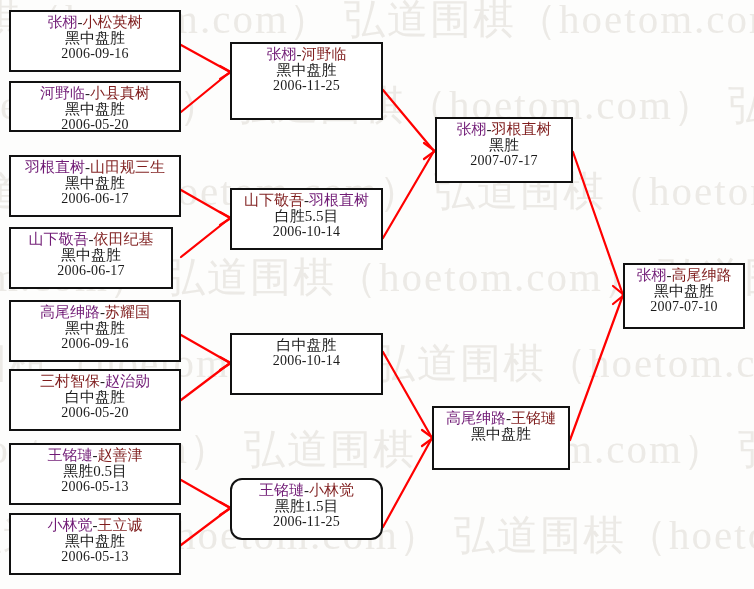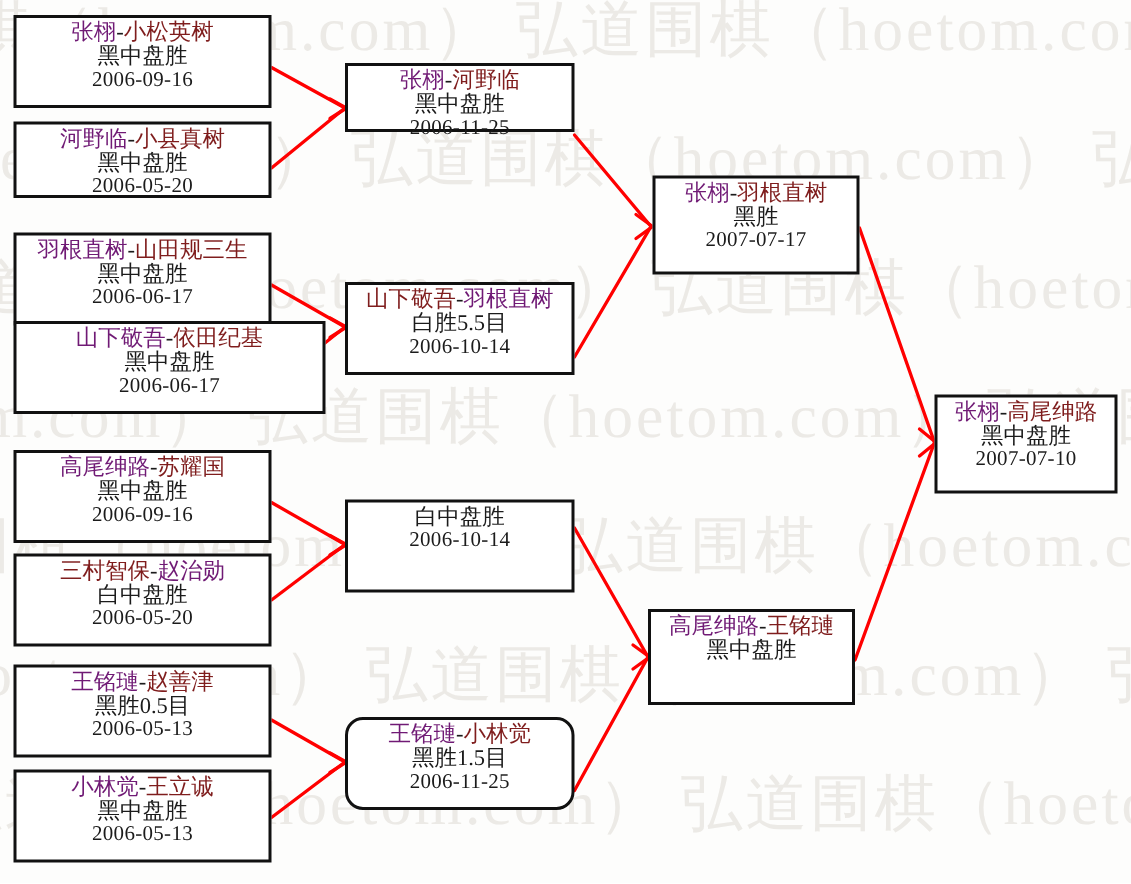--- a/index.html
+++ b/index.html
@@ -135,21 +135,21 @@
   </div>
 
   <div class="match" style="left:9px; top:155px; width:172px; height:62px;">
     <div class="players">
       <span class="w">羽根直树</span><span class="dash">-</span><span class="l">山田规三生</span>
     </div>
     <div class="result">黑中盘胜</div>
     <div class="date">2006-06-17</div>
   </div>
 
-  <div class="match" style="left:9px; top:214px; width:208px; height:62px;">
+  <div class="match" style="left:9px; top:227px; width:164px; height:62px;">
     <div class="players">
       <span class="w">山下敬吾</span><span class="dash">-</span><span class="l">依田纪基</span>
     </div>
     <div class="result">黑中盘胜</div>
     <div class="date">2006-06-17</div>
   </div>
 
   <div class="match" style="left:9px; top:300px; width:172px; height:62px;">
     <div class="players">
       <span class="w">高尾绅路</span><span class="dash">-</span><span class="l">苏耀国</span>
@@ -175,21 +175,21 @@
   </div>
 
   <div class="match" style="left:9px; top:513px; width:172px; height:62px;">
     <div class="players">
       <span class="w">小林觉</span><span class="dash">-</span><span class="l">王立诚</span>
     </div>
     <div class="result">黑中盘胜</div>
     <div class="date">2006-05-13</div>
   </div>
 
-  <div class="match" style="left:230px; top:42px; width:153px; height:46px;">
+  <div class="match" style="left:230px; top:42px; width:153px; height:78px;">
     <div class="players">
       <span class="w">张栩</span><span class="dash">-</span><span class="l">河野临</span>
     </div>
     <div class="result">黑中盘胜</div>
     <div class="date">2006-11-25</div>
   </div>
 
   <div class="match" style="left:230px; top:188px; width:153px; height:62px;">
     <div class="players">
       <span class="l">山下敬吾</span><span class="dash">-</span><span class="w">羽根直树</span>

